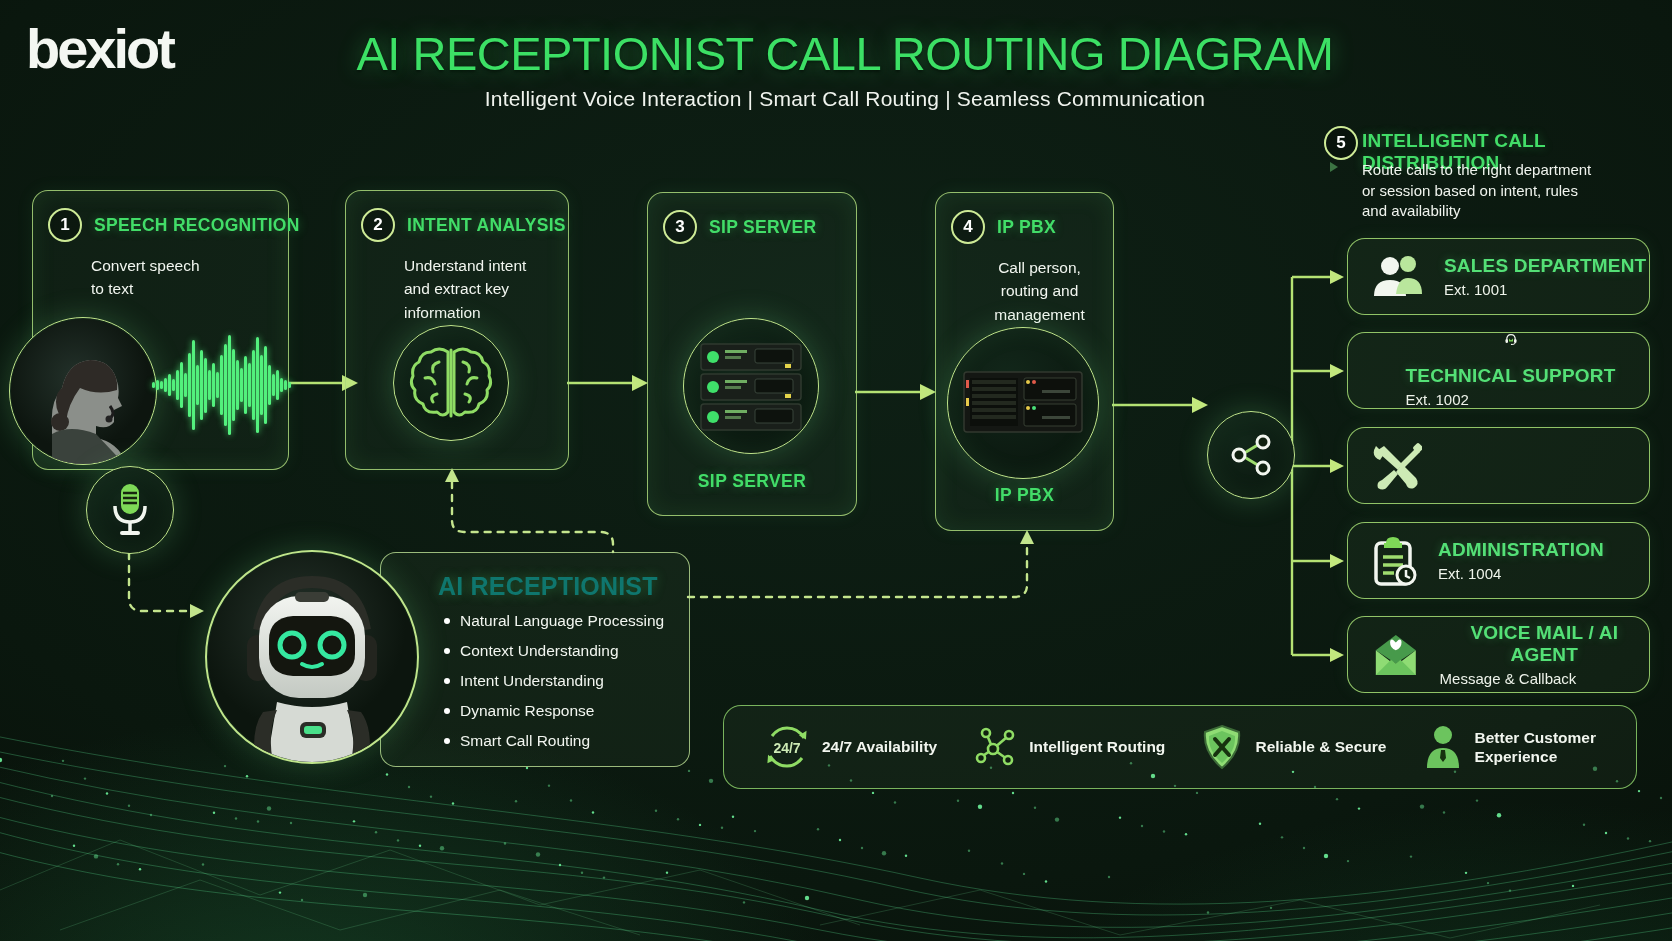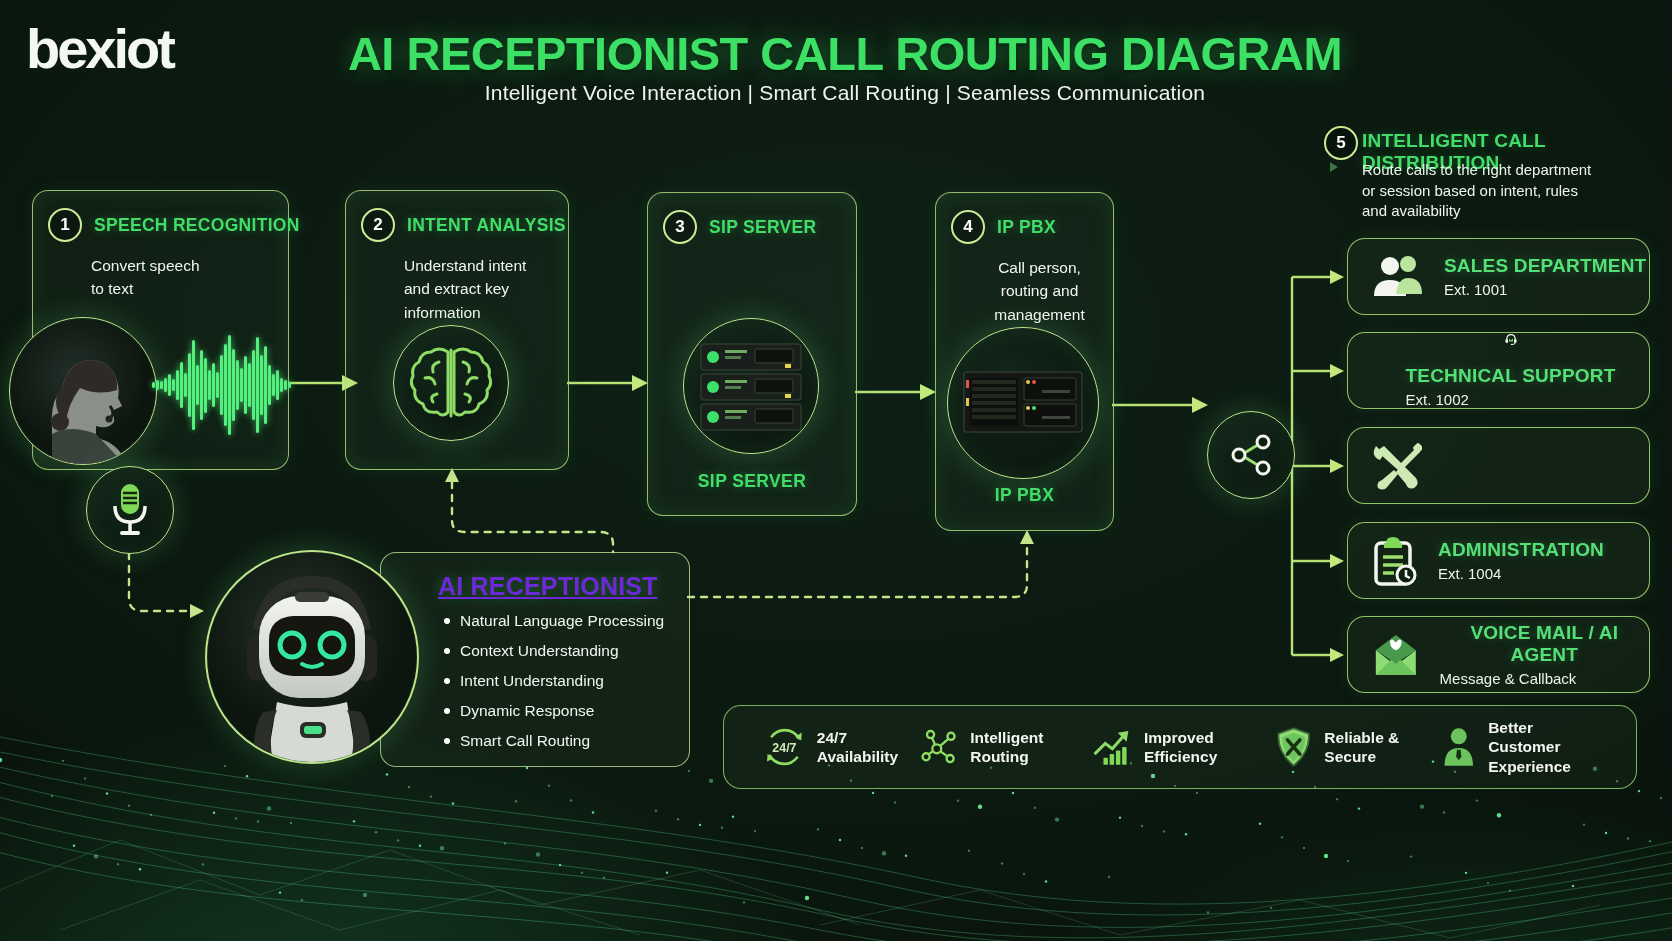--- a/index.html
+++ b/index.html
@@ -10,24 +10,24 @@
       radial-gradient(ellipse 900px 500px at 18% 108%, rgba(38,120,70,.38), rgba(0,0,0,0) 60%),
       radial-gradient(ellipse 900px 420px at 92% 112%, rgba(30,110,64,.30), rgba(0,0,0,0) 60%),
       radial-gradient(ellipse 1400px 800px at 50% 35%, #0e2015 0%, #0a170e 70%, #081009 100%);
     color:#eef3ea;
   }
   .abs{position:absolute;}
   
   .logo{left:26px;top:16px;font-size:56px;font-weight:800;letter-spacing:-3px;color:#f4f7f2;}
   .title-wrap{left:300px;top:26px;width:1090px;text-align:center;}
   .main-title{
-    font-size:47px;font-weight:700;letter-spacing:-.5px;color:#3ce065;
+    font-size:47px;font-weight:400;letter-spacing:-.5px;color:#3ce065;
     text-shadow:0 0 22px rgba(60,224,101,.40),0 2px 3px rgba(0,0,0,.6);
   }
-  .sub-title{margin-top:0;font-size:21px;font-weight:500;color:#f0f4ee;letter-spacing:.2px;}
+  .sub-title{margin-top:6px;font-size:21px;font-weight:500;color:#f0f4ee;letter-spacing:.2px;}
   
   .stepbox{
     border:1.6px solid rgba(173,217,124,.85);border-radius:16px;
     background:rgba(150,220,140,.045);
     box-shadow:0 0 24px rgba(110,220,130,.10) inset,0 0 18px rgba(90,200,120,.08);
   }
   .step-head{display:flex;align-items:center;gap:12px;padding:17px 0 0 15px;}
   .num-circle{
     width:30px;height:30px;border-radius:50%;border:2px solid #cdea96;flex:0 0 30px;
     display:flex;align-items:center;justify-content:center;
@@ -56,22 +56,22 @@
   .dept-sub{margin-top:4px;font-size:15px;color:#eef3ea;}
   
   .step5-title{left:1362px;top:130px;font-size:19px;font-weight:700;color:#42dd68;letter-spacing:.2px;
     text-shadow:0 0 10px rgba(66,221,104,.35);}
   .step5-desc{left:1362px;top:160px;width:300px;font-size:15px;line-height:1.38;color:#f0f4ee;white-space:pre-line;}
   .step5-num{left:1324px;top:126px;}
   .ptr{left:1330px;top:162px;width:0;height:0;border:5px solid transparent;border-left:8px solid rgba(100,190,110,.55);}
   
   .ai-box{left:380px;top:552px;width:308px;height:213px;border-radius:16px;
     border:1.6px solid rgba(190,225,150,.8);background:rgba(150,220,140,.05);}
-  .ai-title{left:438px;top:572px;font-size:25px;font-weight:800;color:#6d28d9;letter-spacing:.2px;
-    text-shadow:0 0 12px rgba(76,224,112,.35);text-decoration:underline;}
+  .ai-title{left:438px;top:572px;font-size:25px;font-weight:800;color:#0f766e;letter-spacing:.2px;
+    text-shadow:0 0 12px rgba(76,224,112,.35);}
   .ai-list{left:444px;top:612px;width:240px;}
   .ai-list .li{display:flex;gap:10px;align-items:flex-start;margin-bottom:12px;
     font-size:15.5px;color:#f2f6f0;}
   .ai-list .dot{width:6px;height:6px;border-radius:50%;background:#fff;margin-top:6px;flex:0 0 6px;}
   
   .benefits{
     left:723px;top:705px;width:914px;height:84px;border-radius:18px;
     border:1.6px solid rgba(140,207,106,.85);background:rgba(150,220,130,.05);
     display:flex;align-items:center;justify-content:space-between;
     padding:0 40px;box-sizing:border-box;
@@ -595,33 +595,20 @@
       </g>
       <circle cx="20" cy="24" r="5" fill="#10200f" stroke="#8fdc64" stroke-width="2.6"></circle>
       <circle cx="8" cy="33" r="4" fill="#10200f" stroke="#8fdc64" stroke-width="2.6"></circle>
       <circle cx="35" cy="35" r="4" fill="#10200f" stroke="#8fdc64" stroke-width="2.6"></circle>
       <circle cx="13" cy="8" r="4" fill="#10200f" stroke="#8fdc64" stroke-width="2.6"></circle>
       <circle cx="36" cy="10" r="4" fill="#10200f" stroke="#8fdc64" stroke-width="2.6"></circle>
     </svg>
     <span class="lbl">Intelligent Routing</span>
   </div>
   <div class="benefit">
-    <svg width="46" height="44" viewBox="0 0 46 44">
-      <g fill="#7ed957">
-        <rect x="14" y="34" width="5" height="8" rx="1"></rect>
-          <rect x="21" y="30" width="5" height="12" rx="1"></rect>
-        <rect x="28" y="26" width="5" height="16" rx="1"></rect>
-          <rect x="35" y="22" width="5" height="20" rx="1"></rect>
-      </g>
-      <polyline points="4,30 16,18 24,24 38,8" stroke="#8fdc64" stroke-width="3.4" fill="none"></polyline>
-      <polygon points="30,6 42,4 40,16" fill="#8fdc64"></polygon>
-    </svg>
-    <span class="lbl">Improved Efficiency</span>
-  </div>
-  <div class="benefit">
     <svg width="42" height="46" viewBox="0 0 42 46">
       <path d="M21,2 L38,8 Q40,28 21,44 Q2,28 4,8 Z" fill="#8fdc74" stroke="#3c6b37" stroke-width="2"></path>
       <path d="M21,7 L34,12 Q35,27 21,39 Q7,27 8,12 Z" fill="#6cc45e"></path>
       <g stroke="#17320f" stroke-width="4" stroke-linecap="round">
           <line x1="14" y1="15" x2="28" y2="31"></line>
           <line x1="28" y1="15" x2="14" y2="31"></line>
         </g>
     </svg>
     <span class="lbl">Reliable &amp; Secure</span>
   </div>

